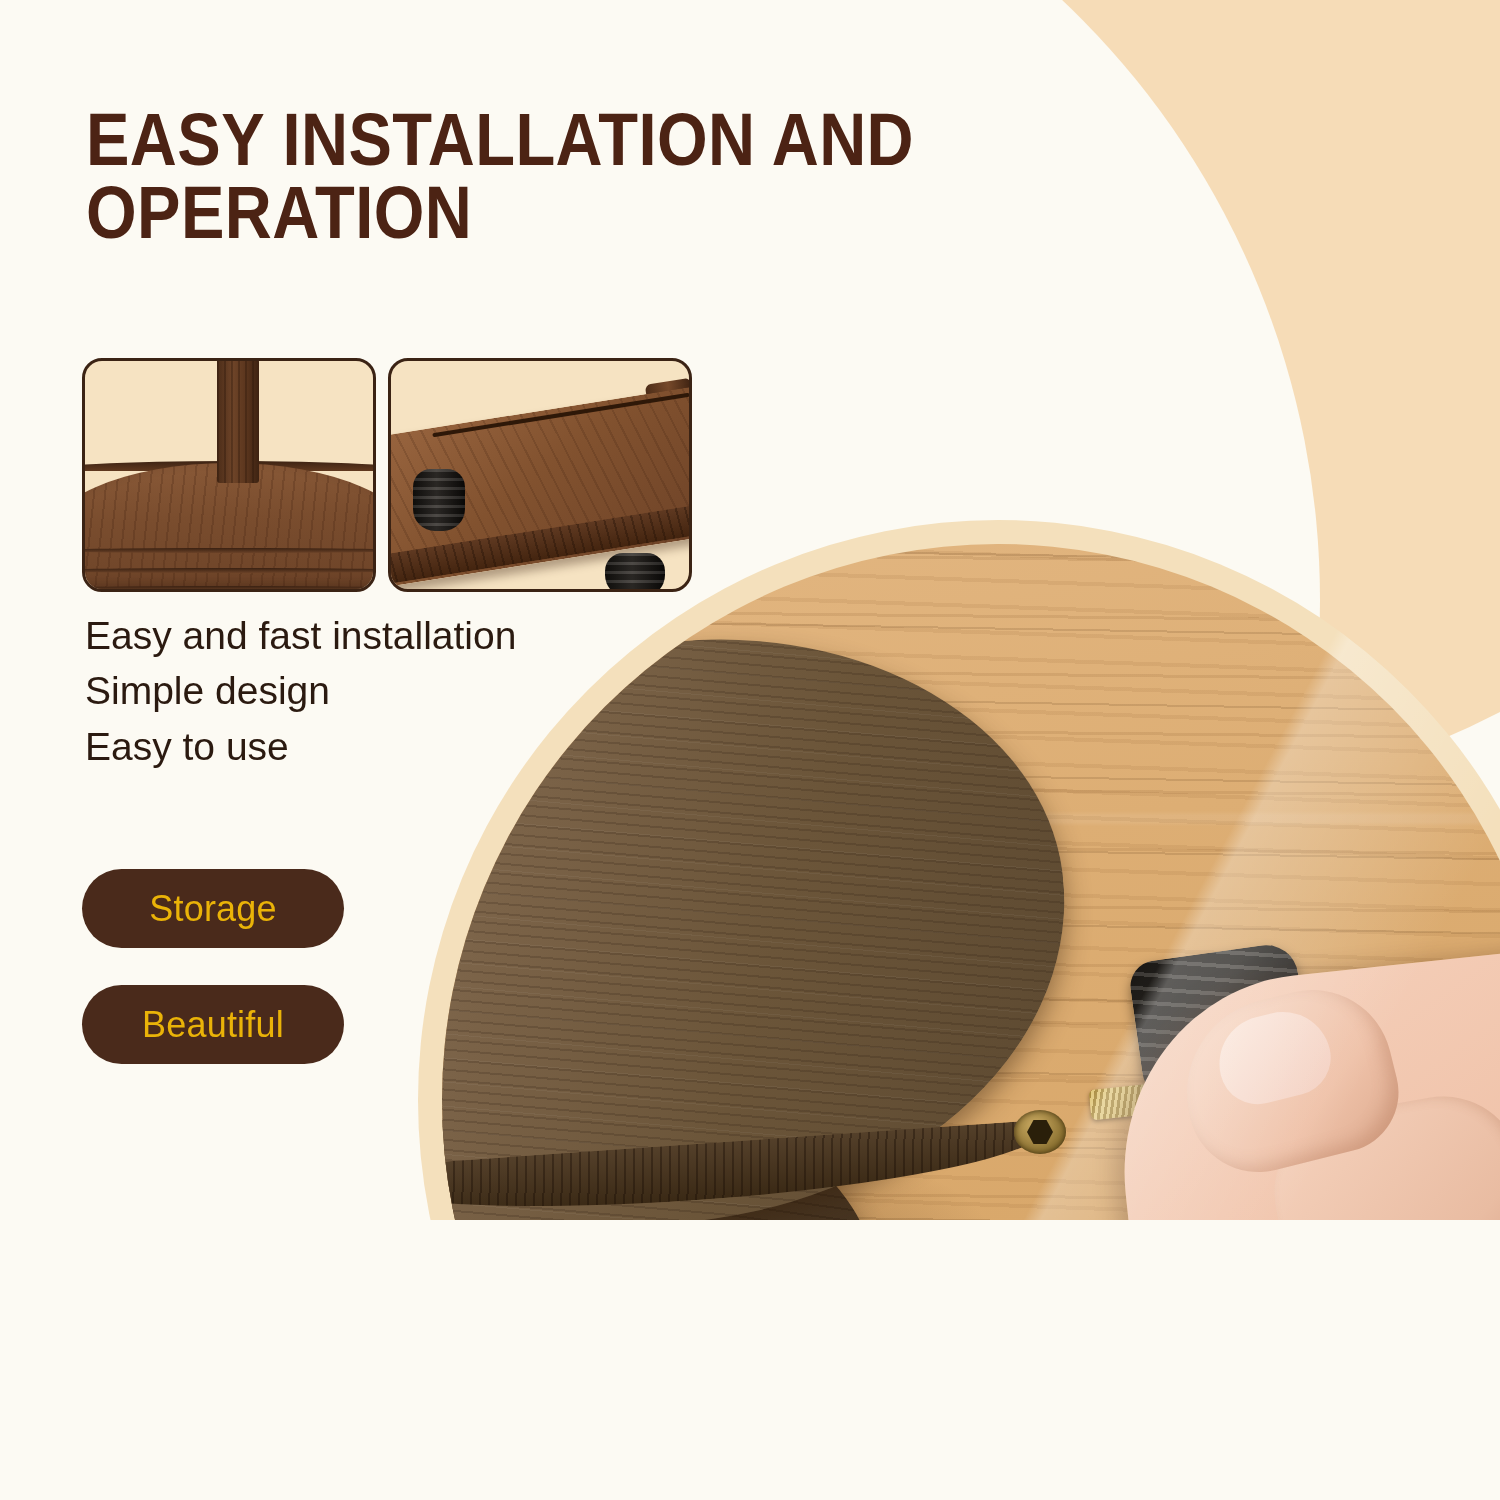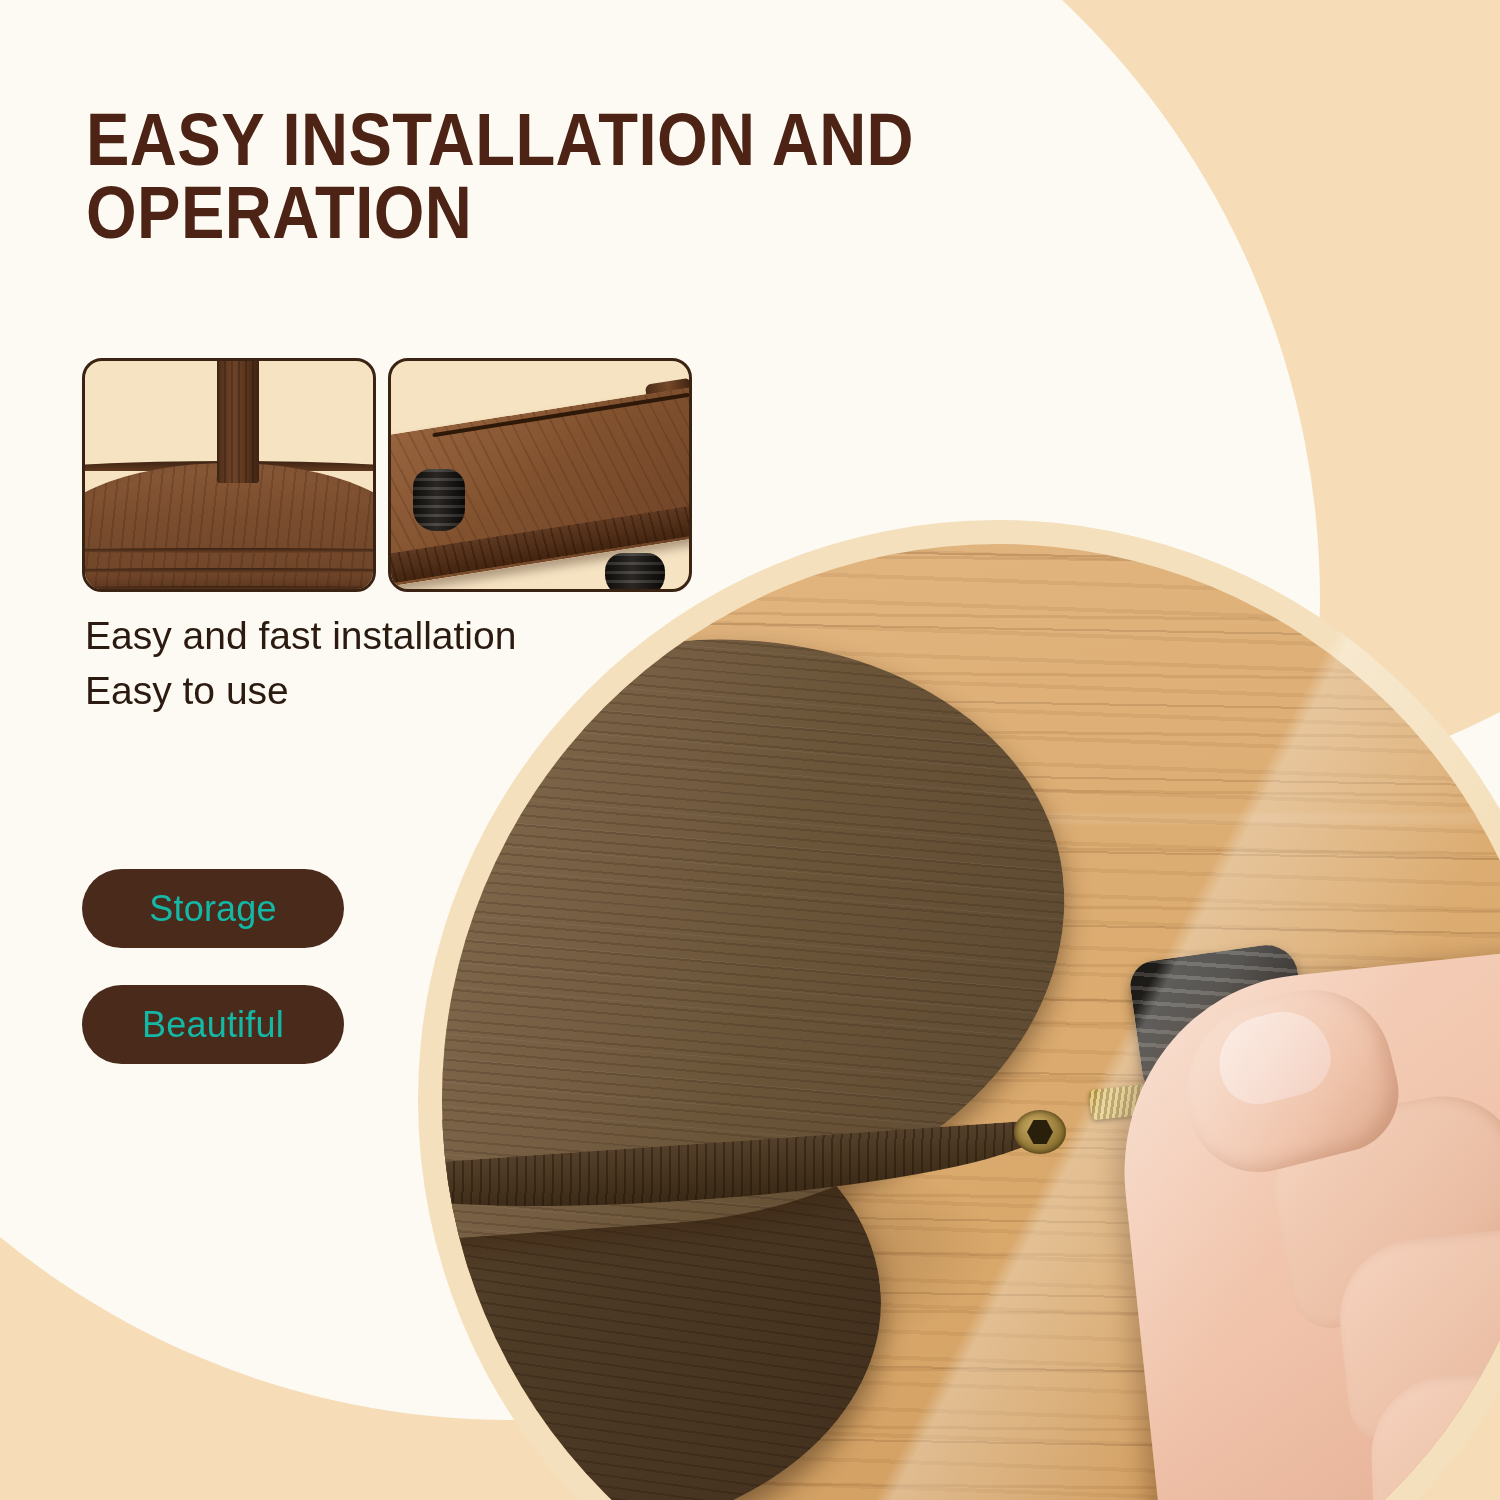--- a/index.html
+++ b/index.html
@@ -3,21 +3,21 @@
 <meta charset="utf-8">
 <style>
   html,body{margin:0;padding:0;}
   body{
     width:1500px;height:1500px;
     background:#FCFAF3;
     font-family:"Liberation Sans", sans-serif;
     overflow:hidden;
     position:relative;
   }
-  #stage{position:absolute;inset:0;width:1500px;height:1500px;overflow:hidden;}
+  #stage{position:absolute;inset:0;width:1500px;height:1220px;overflow:hidden;}
 
   
   .bg-layer{position:absolute;inset:0;width:1500px;height:1500px;}
 
   .bg-beige-topright{
     position:absolute;
     right:-420px; top:-760px;
     width:1560px; height:1560px;
     border-radius:50%;
     background:#F6DCB7;
@@ -156,21 +156,21 @@
   
   .pills{
     position:absolute;
     left:82px; top:869px;
     display:flex;flex-direction:column;gap:37px;
   }
   .pill{
     width:262px;height:79px;
     border-radius:40px;
     background:#4A2A1B;
-    color:#14b8a6;
+    color:#eab308;
     font-size:36px;
     display:flex;align-items:center;justify-content:center;
     letter-spacing:0.2px;
   }
 
   
   .photo-ring{
     position:absolute;
     left:418px; top:520px;
     width:1160px;height:1160px;
@@ -343,20 +343,21 @@
       <div class="ri-line"></div>
       <div class="ri-edge"></div>
       <div class="foot f1"></div>
       <div class="foot f2"></div>
     </div>
 
   </div>
 
   <div class="bullets">
     <div>Easy and fast installation</div>
+    <div>Simple design</div>
     <div>Easy to use</div>
   </div>
 
   <div class="pills">
     <div class="pill">Storage</div>
     <div class="pill">Beautiful</div>
   </div>
 
   <div class="photo-ring">
     <div class="photo">

